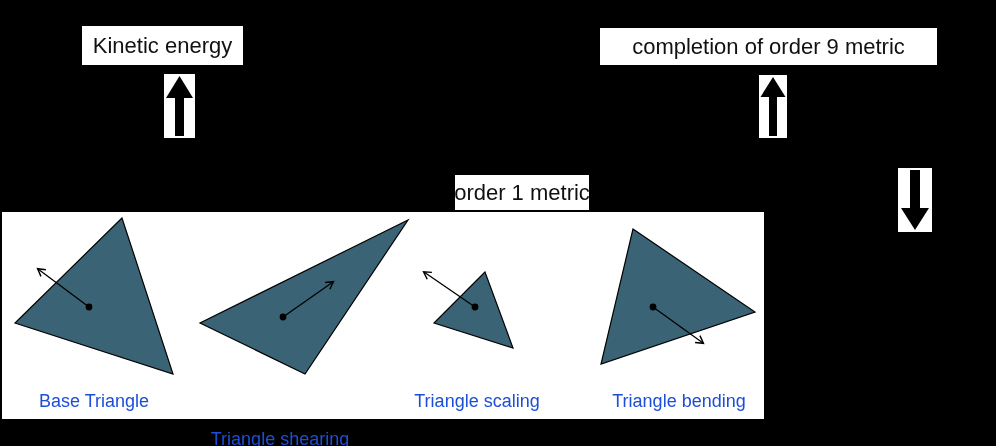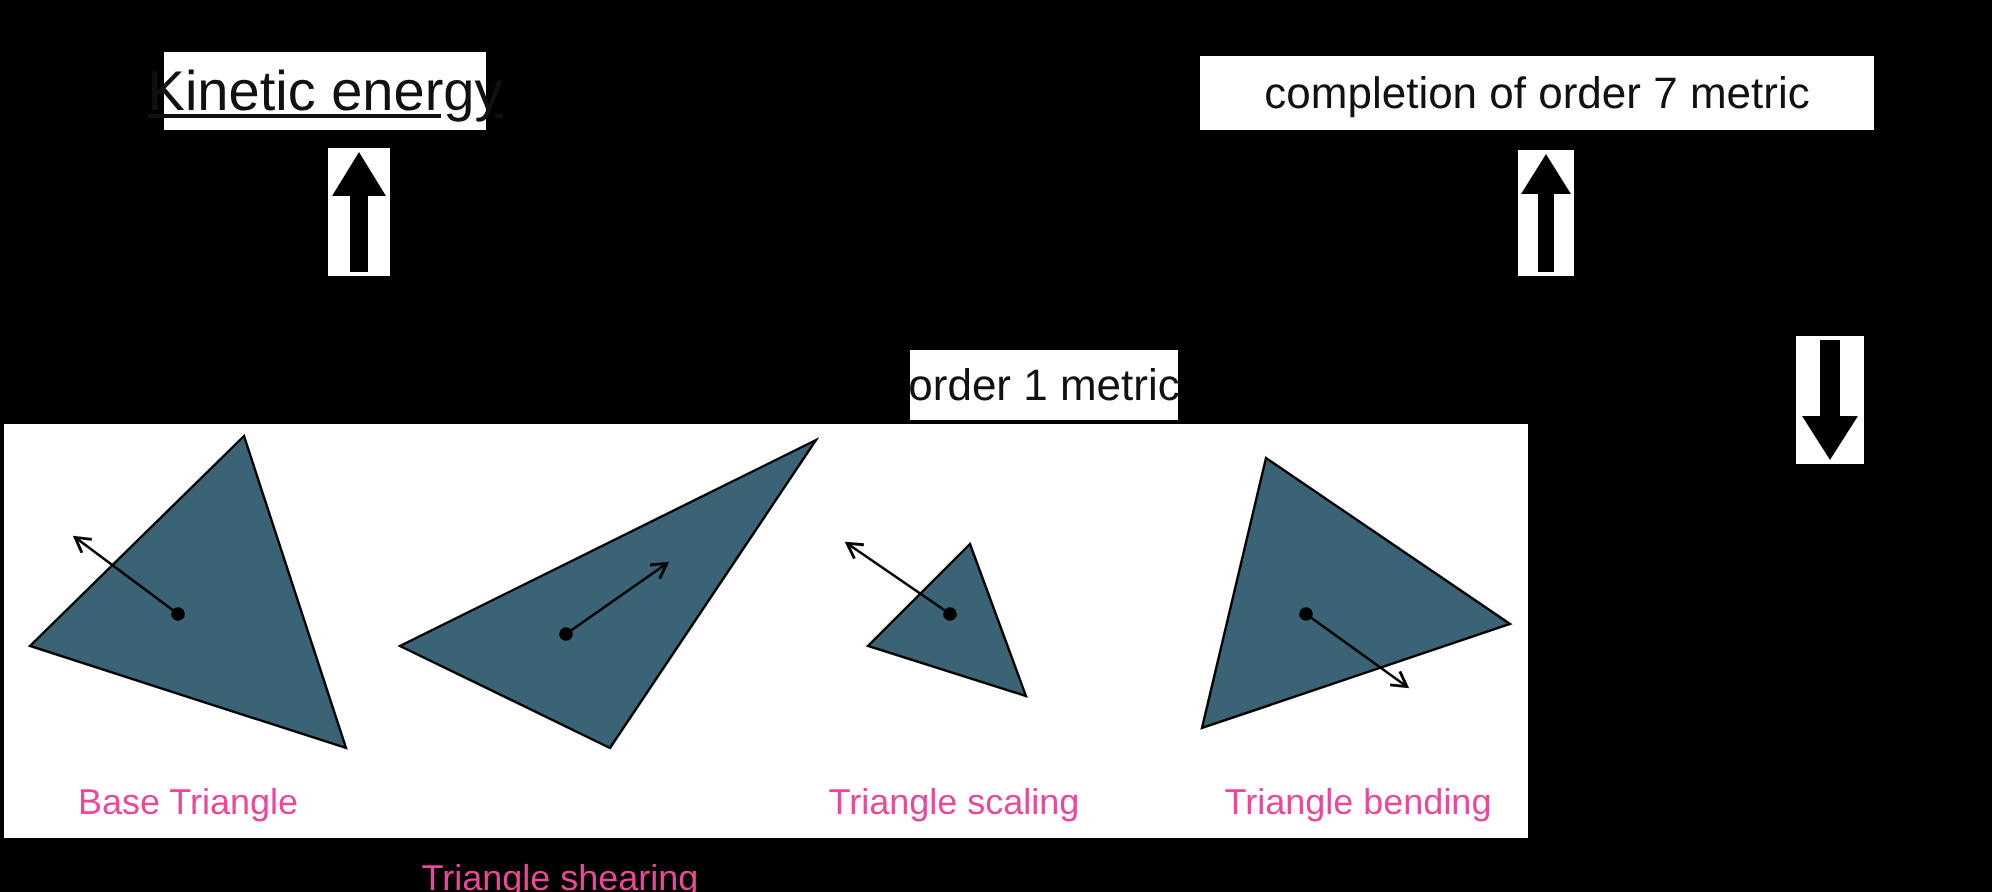--- a/index.html
+++ b/index.html
@@ -5,51 +5,51 @@
   html,body{margin:0;padding:0;background:#000;}
   #canvas{
     position:relative;width:996px;height:446px;background:#000;overflow:hidden;
     font-family:"Liberation Sans",sans-serif;
   }
   .whitebox{
     position:absolute;background:#fff;color:#111;
     display:flex;align-items:center;justify-content:center;
     white-space:nowrap;
   }
-  #kinetic-box{left:82px;top:26px;width:161px;height:39px;font-size:28px;text-decoration:underline;}
+  #kinetic-box{left:82px;top:26px;width:161px;height:39px;font-size:22px;}
   #completion-box{left:600px;top:28px;width:337px;height:37px;font-size:22px;}
   #order1-box{left:455px;top:175px;width:134px;height:35px;font-size:22px;}
   #order2-box{left:787px;top:235px;width:206px;height:33px;font-size:18px;}
   .arrowbox{position:absolute;background:#fff;}
   #up-arrow-1{left:164px;top:74px;width:31px;height:64px;}
   #up-arrow-2{left:759px;top:75px;width:28px;height:63px;}
   #down-arrow{left:898px;top:168px;width:34px;height:64px;}
   .arrowbox svg{display:block;width:100%;height:100%;}
   #panel{
     position:absolute;left:2px;top:212px;width:762px;height:207px;background:#fff;
   }
   #panel svg{position:absolute;left:0;top:0;}
   .caption{
     position:absolute;top:178px;height:22px;width:160px;
-    color:#ec4899;font-size:18px;text-align:center;line-height:22px;
+    color:#1d4ed8;font-size:18px;text-align:center;line-height:22px;
     white-space:nowrap;
   }
   .cap0{left:12px;}
   .cap1{left:198px;margin-top:38px;}
   .cap2{left:395px;}
   .cap3{left:597px;}
 </style>
 </head>
 <body>
 
 <div id="canvas">
 
   <div class="whitebox" id="kinetic-box">Kinetic energy</div>
 
-  <div class="whitebox" id="completion-box">completion of order 7 metric</div>
+  <div class="whitebox" id="completion-box">completion of order 9 metric</div>
 
   <div class="whitebox" id="order1-box">order 1 metric</div>
 
 
   <div class="arrowbox" id="up-arrow-1">
     <svg viewBox="0 0 31 64">
       <polygon points="15.5,2 29,24 20,24 20,62 11,62 11,24 2,24" fill="#000"></polygon>
     </svg>
   </div>
 

